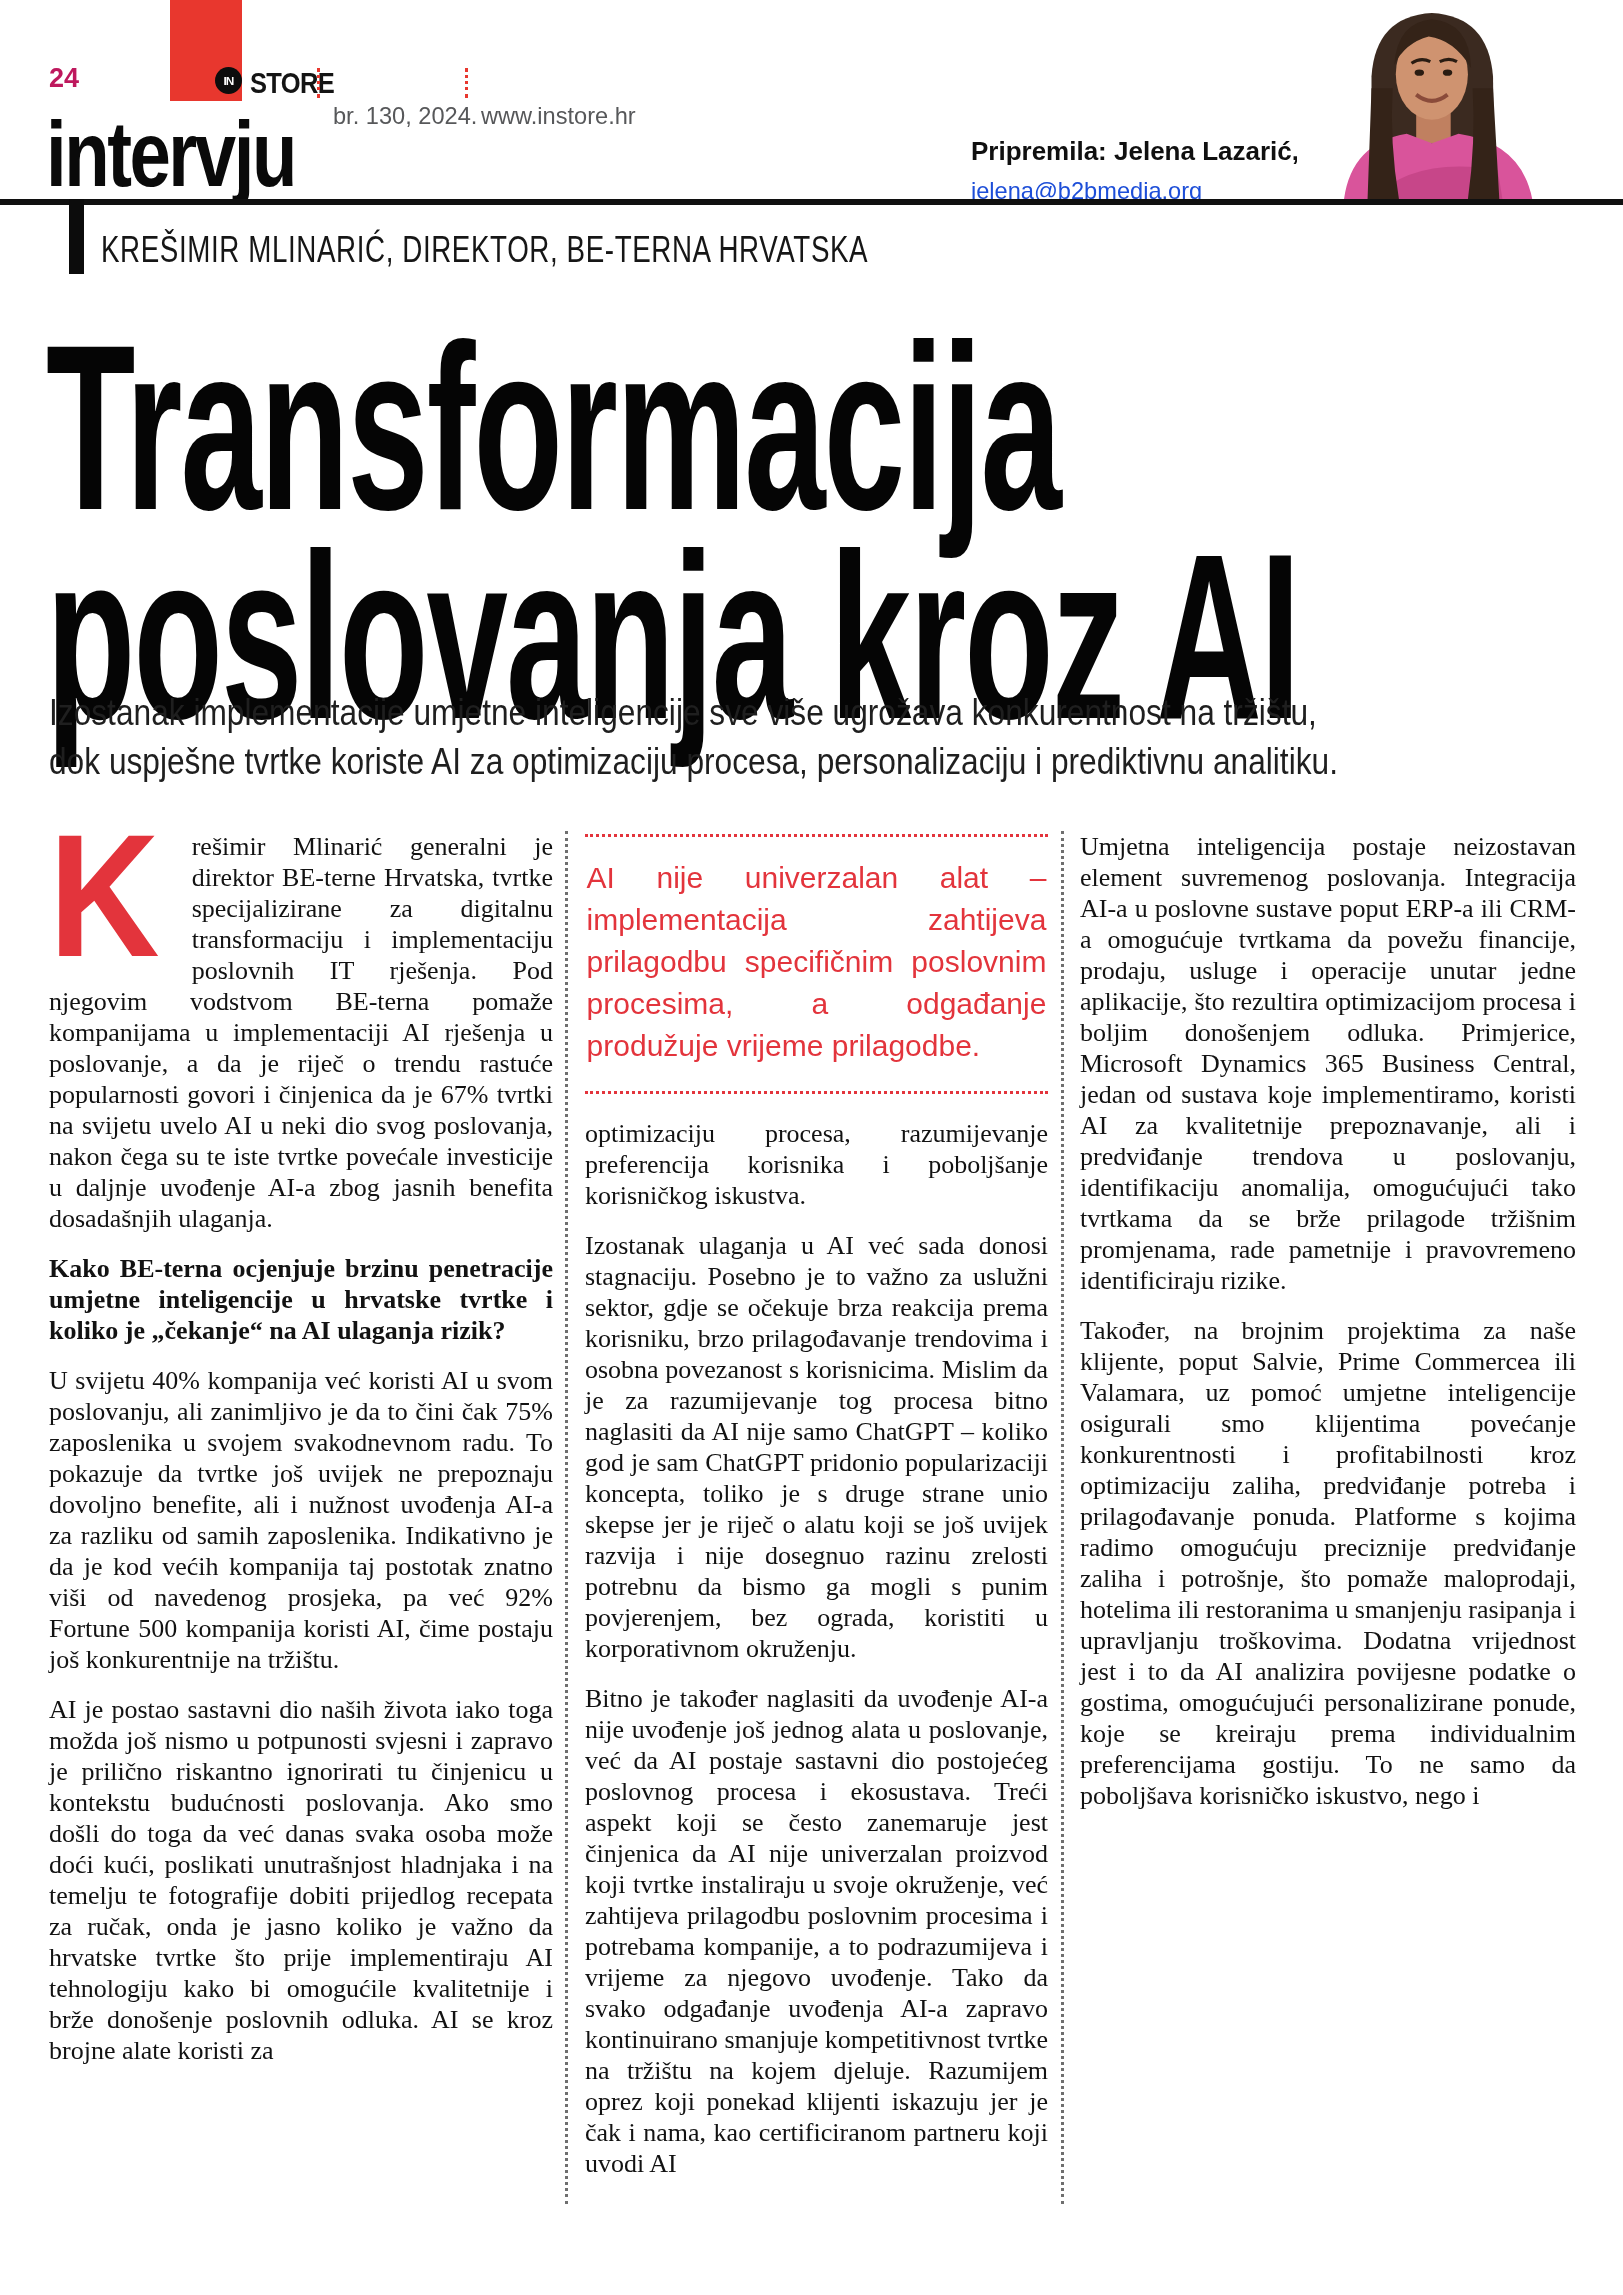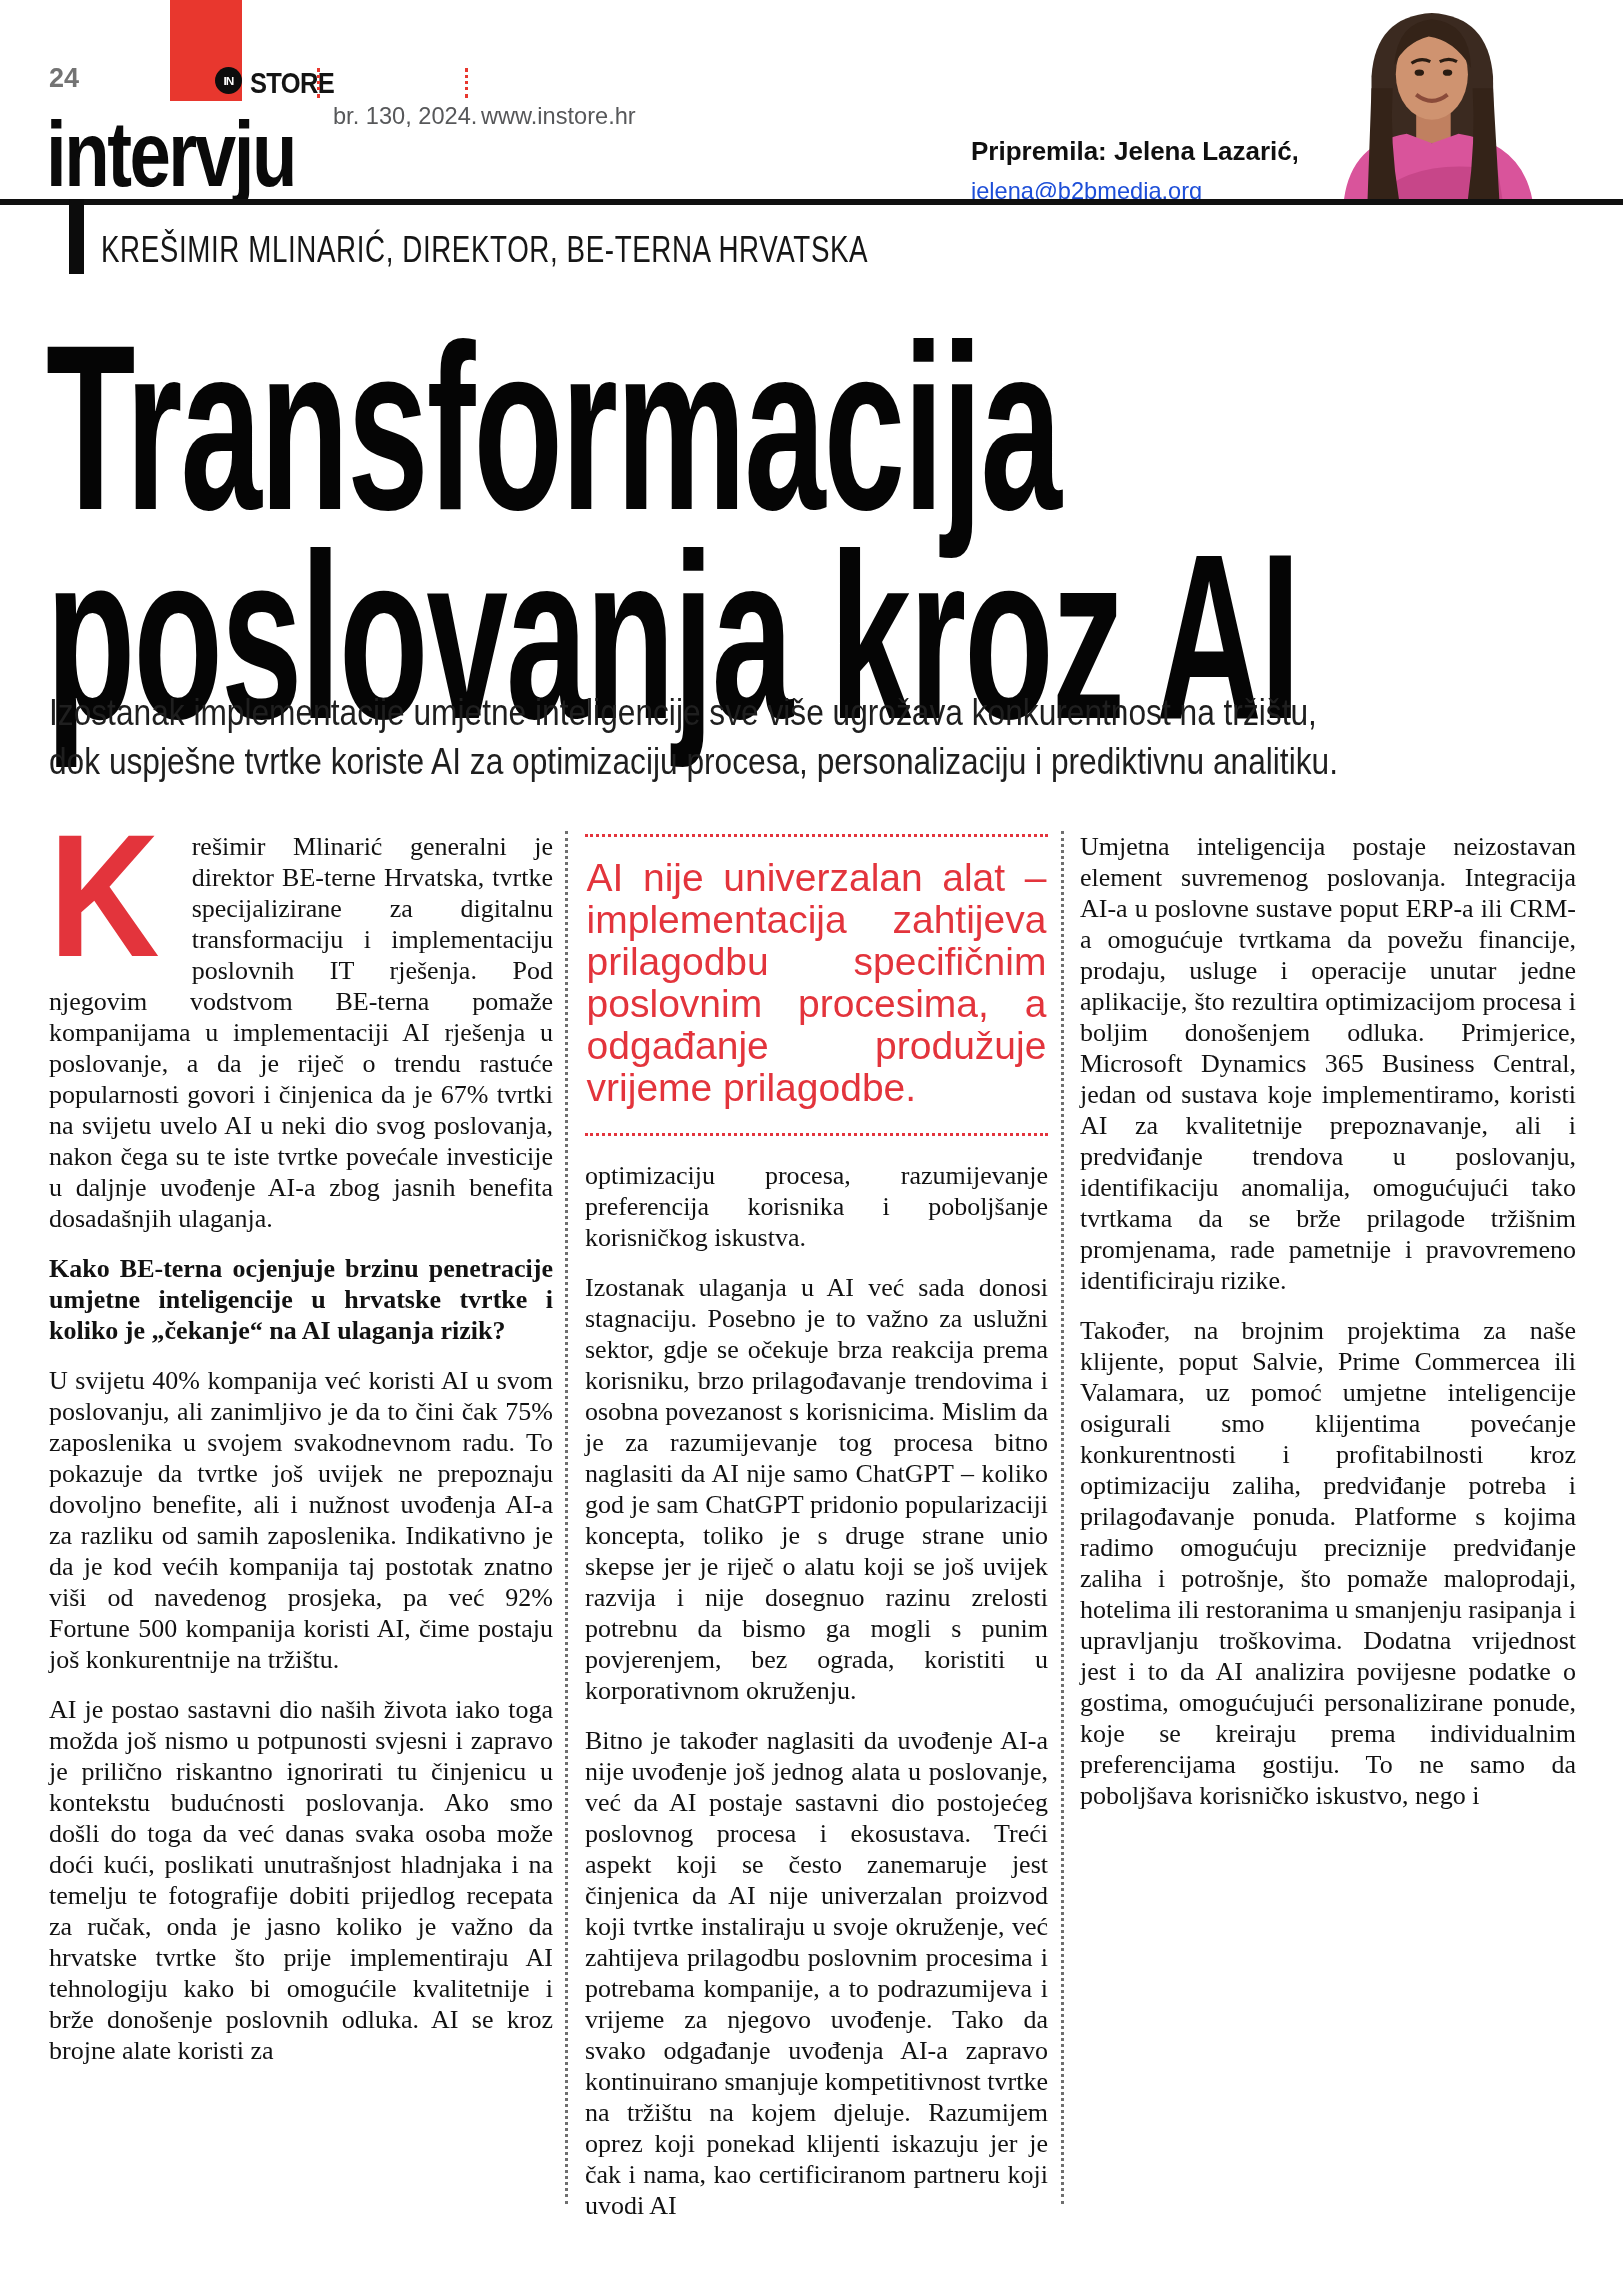--- a/index.html
+++ b/index.html
@@ -1,20 +1,20 @@
 <!DOCTYPE html>
 <html style="font-size:12.6px"><head>
 <meta charset="utf-8">
 <style>
   html,body{margin:0;padding:0;background:#ffffff;}
   .page{position:relative;width:1623px;height:2295px;background:#fff;overflow:hidden;
         font-family:"Liberation Sans",sans-serif;color:#111;}
 
   
-  .page-num{position:absolute;left:49px;top:63px;font-size:27px;font-weight:700;color:#737373;}
+  .page-num{position:absolute;left:49px;top:63px;font-size:27px;font-weight:700;color:#be185d;}
   .logo-square{position:absolute;left:170px;top:0;width:72px;height:101px;background:#e8372e;}
   .logo-circle{position:absolute;left:215px;top:67px;width:27px;height:27px;border-radius:50%;
                background:#0d0d0d;color:#fff;font-size:11.8px;font-weight:700;
                display:flex;align-items:center;justify-content:center;letter-spacing:-0.8px;}
   .logo-store{position:absolute;left:250px;top:66px;font-size:30px;font-weight:800;
               transform:scaleX(.85);transform-origin:left top;letter-spacing:-0.8px;color:#141414;white-space:nowrap;}
   .hdr-sep{position:absolute;top:68px;width:0;height:30px;border-left:3.9px dotted #e8372e;}
   .hdr-sep.s1{left:317px;} .hdr-sep.s2{left:465px;}
   .hdr-gray{position:absolute;top:72px;font-size:23.6px;color:#57585a;white-space:nowrap;margin-top:31px;}
   .issue{left:333px;} .website{left:481px;}
@@ -53,21 +53,21 @@
   .col p.q{font-weight:700;}
   .divider{position:absolute;top:831px;height:1373px;width:0;border-left:3.1px dotted #6f6f6f;}
   .d1{left:565px;} .d2{left:1061px;}
 
   .dropcap{float:left;width:127px;height:124px;margin:3.1px 15.7px 0 0;color:#e3343c;
            font-family:"Liberation Sans",sans-serif;font-weight:700;font-size:174px;line-height:124px;
            transform:scaleX(.88);transform-origin:left top;}
 
   .pullquote{border-top:3.9px dotted #e3343c;border-bottom:3.9px dotted #e3343c;
              padding:20.4px 1.6px 23.6px 1.6px;margin:3.1px 0 23.6px 0;
-             font-family:"Liberation Sans",sans-serif;font-size:39px;line-height:42px;
+             font-family:"Liberation Sans",sans-serif;font-size:30px;line-height:42px;
              color:#e3343c;text-align:justify;}
 </style>
 </head>
 <body>
 
 <div class="page">
 
   <div class="page-num">24</div>
   <div class="logo-square"></div>
   <div class="logo-circle">IN</div>

